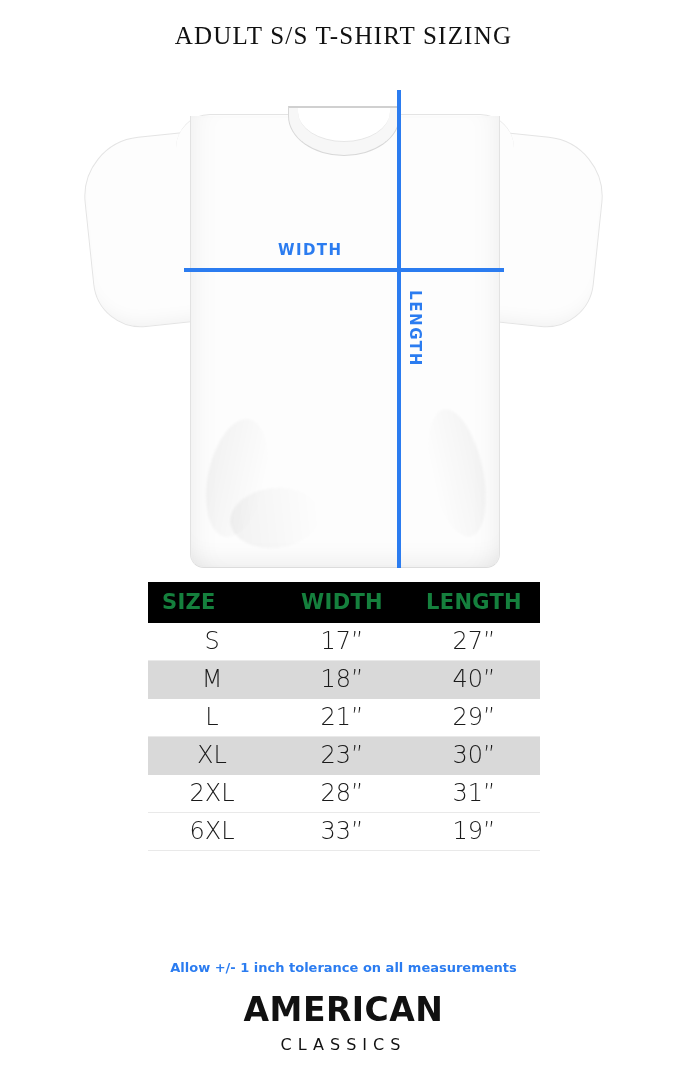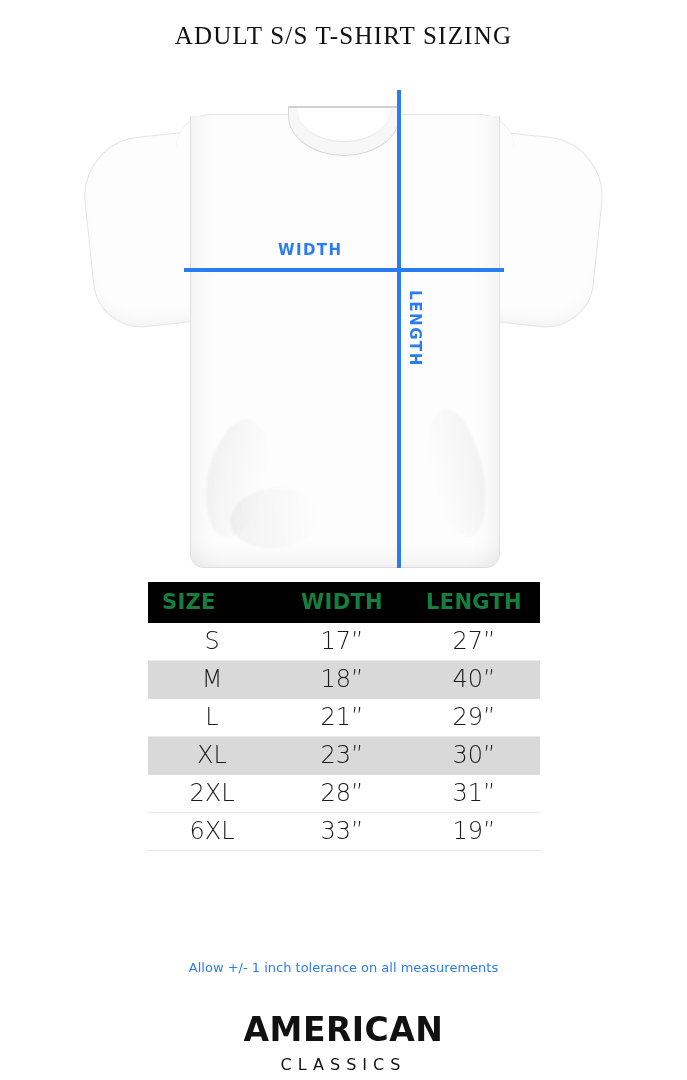--- a/index.html
+++ b/index.html
@@ -186,38 +186,37 @@
   table.sizing tr.even td { background: #d9d9d9; border-bottom: 1px solid #d9d9d9; }
   table.sizing col.c1 { width: 128px; }
   table.sizing col.c2 { width: 132px; }
   table.sizing col.c3 { width: 132px; }
 
   .tolerance {
     position: absolute;
     top: 960px; left: 0; width: 687px;
     text-align: center;
     font-family: "DejaVu Sans", sans-serif;
-    font-weight: normal;
+    font-weight: bold;
     font-size: 13px;
     color: #2b7cf0;
   }
 
   
   .brand {
     position: absolute;
     top: 990px; left: 0; width: 687px;
     text-align: center;
   }
   .brand-main {
     font-family: "DejaVu Sans", sans-serif;
     font-size: 33px;
     font-weight: bold;
     letter-spacing: 0.5px;
     color: #111111;
-    margin-top: 20px;
   }
   .brand-sub {
     margin-top: 6px;
     font-family: "DejaVu Sans", sans-serif;
     font-size: 16px;
     letter-spacing: 6px;
     color: #111111;
   }
 </style>
 </head>

